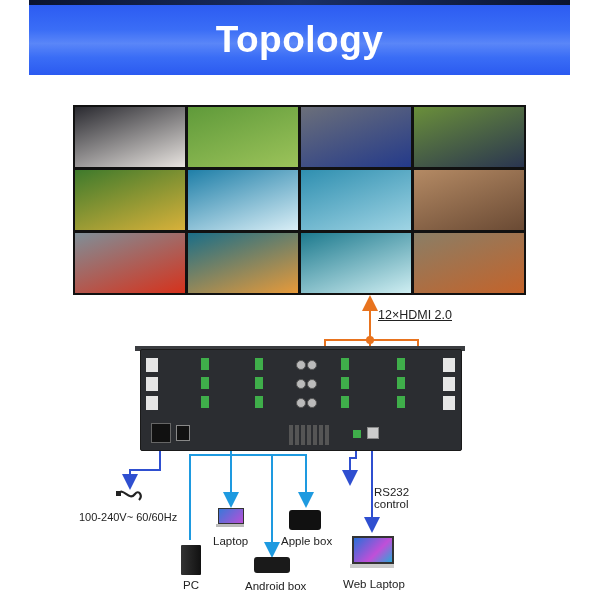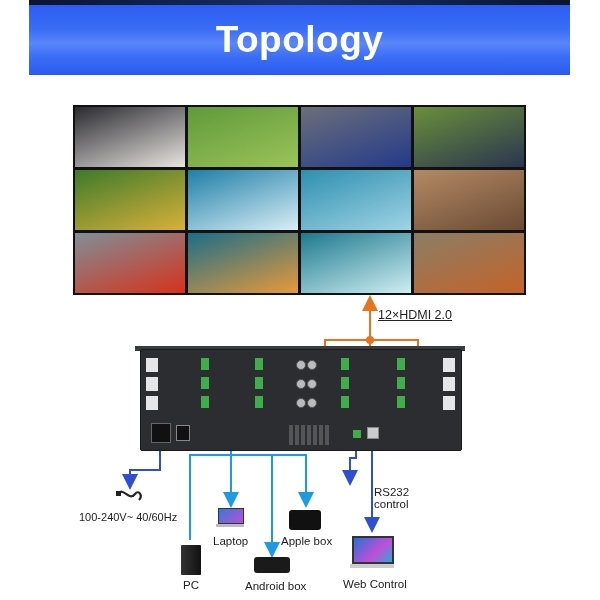--- a/index.html
+++ b/index.html
@@ -131,21 +131,21 @@
   <div style="position:absolute;left:35px;top:75px;width:12px;height:14px;background:#111;border:1px solid #888;"></div>
   <div style="position:absolute;left:148px;top:75px;width:42px;height:20px;background:repeating-linear-gradient(90deg,#555 0 4px,#2b2d31 4px 6px);"></div>
   <div style="position:absolute;left:212px;top:80px;width:8px;height:8px;background:#3fae4a;"></div>
   <div style="position:absolute;left:226px;top:77px;width:10px;height:10px;background:#ccc;border:1px solid #888;"></div>
 </div>
 
 <svg class="icon" style="left:115px;top:484px;" width="30" height="20">
   <path d="M3,10 C8,2 14,18 20,10 C24,5 28,12 24,16" stroke="#222" stroke-width="2.2" fill="none"></path>
   <rect x="1" y="7" width="5" height="5" fill="#222"></rect>
 </svg>
-<div class="lbl" style="left:79px;top:511px;font-size:11px;">100-240V~ 40/60Hz</div>
+<div class="lbl" style="left:79px;top:511px;font-size:11px;">100-240V~ 60/60Hz</div>
 
 <div class="icon" style="left:181px;top:545px;width:20px;height:30px;background:linear-gradient(90deg,#333,#111);border-radius:1px;"></div>
 <div class="lbl" style="left:183px;top:579px;">PC</div>
 
 <div class="icon" style="left:218px;top:508px;width:26px;height:18px;">
   <div style="width:24px;height:14px;background:linear-gradient(135deg,#3a78d8,#b84fd8);border:1px solid #333;"></div>
   <div style="width:28px;height:3px;background:#bbb;margin-left:-2px;"></div>
 </div>
 <div class="lbl" style="left:213px;top:535px;">Laptop</div>
 
@@ -157,13 +157,13 @@
 
 <div class="lbl" style="left:334px;top:486px;line-height:12px;margin-left:40px;">
   <div>RS232</div>
   <div>control</div>
 </div>
 
 <div class="icon" style="left:352px;top:536px;width:42px;height:32px;">
   <div style="width:38px;height:24px;background:linear-gradient(135deg,#2a6fd8,#c04fd8 60%,#2aa8d8);border:2px solid #333;"></div>
   <div style="width:44px;height:4px;background:#ccc;margin-left:-2px;"></div>
 </div>
-<div class="lbl" style="left:343px;top:578px;">Web Control</div>
+<div class="lbl" style="left:343px;top:578px;">Web Laptop</div>
 
 </body></html>

